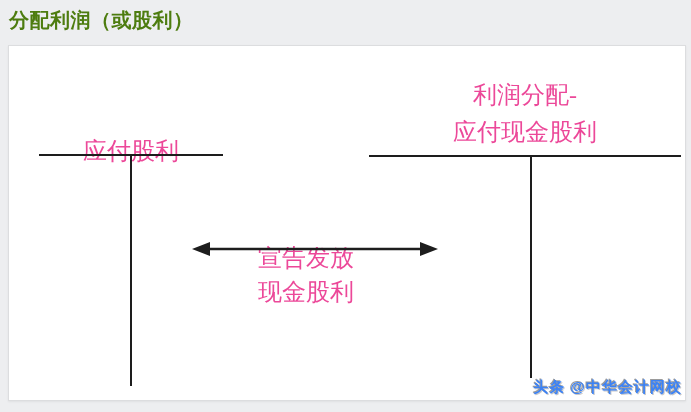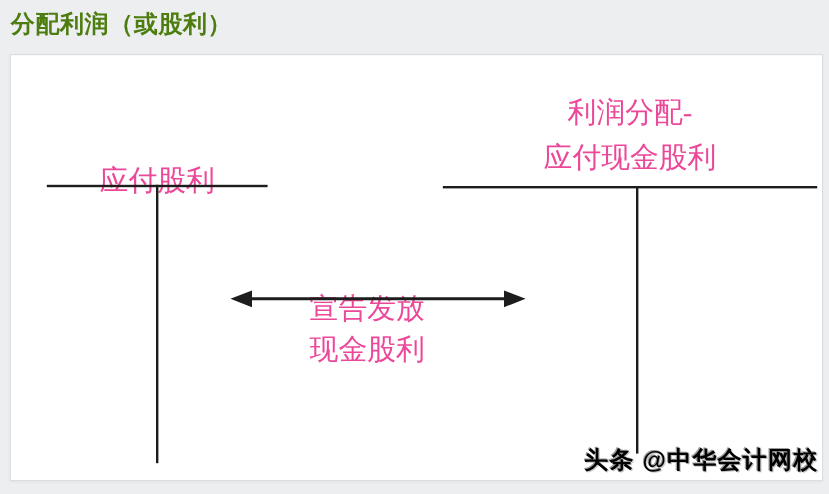--- a/index.html
+++ b/index.html
@@ -68,24 +68,24 @@
     left: 182px;
     top: 194px;
     width: 248px;
     height: 18px;
   }
   .arrow-wrap svg { display: block; }
   .watermark {
     position: absolute;
     right: 3px;
     bottom: 3px;
-    font-size: 20px;
+    font-size: 15px;
     font-weight: bold;
     letter-spacing: 1px;
-    color: #000000;
+    color: #3b82f6;
     text-shadow: -1px -1px 0 #9b9b9b, 1px 1px 0 #c9c9c9, 0 1px 0 #ffffff;
     white-space: nowrap;
   }
 </style>
 </head>
 <body>
 
 <div class="page-title">分配利润（或股利）</div>
 
 <div class="panel">

